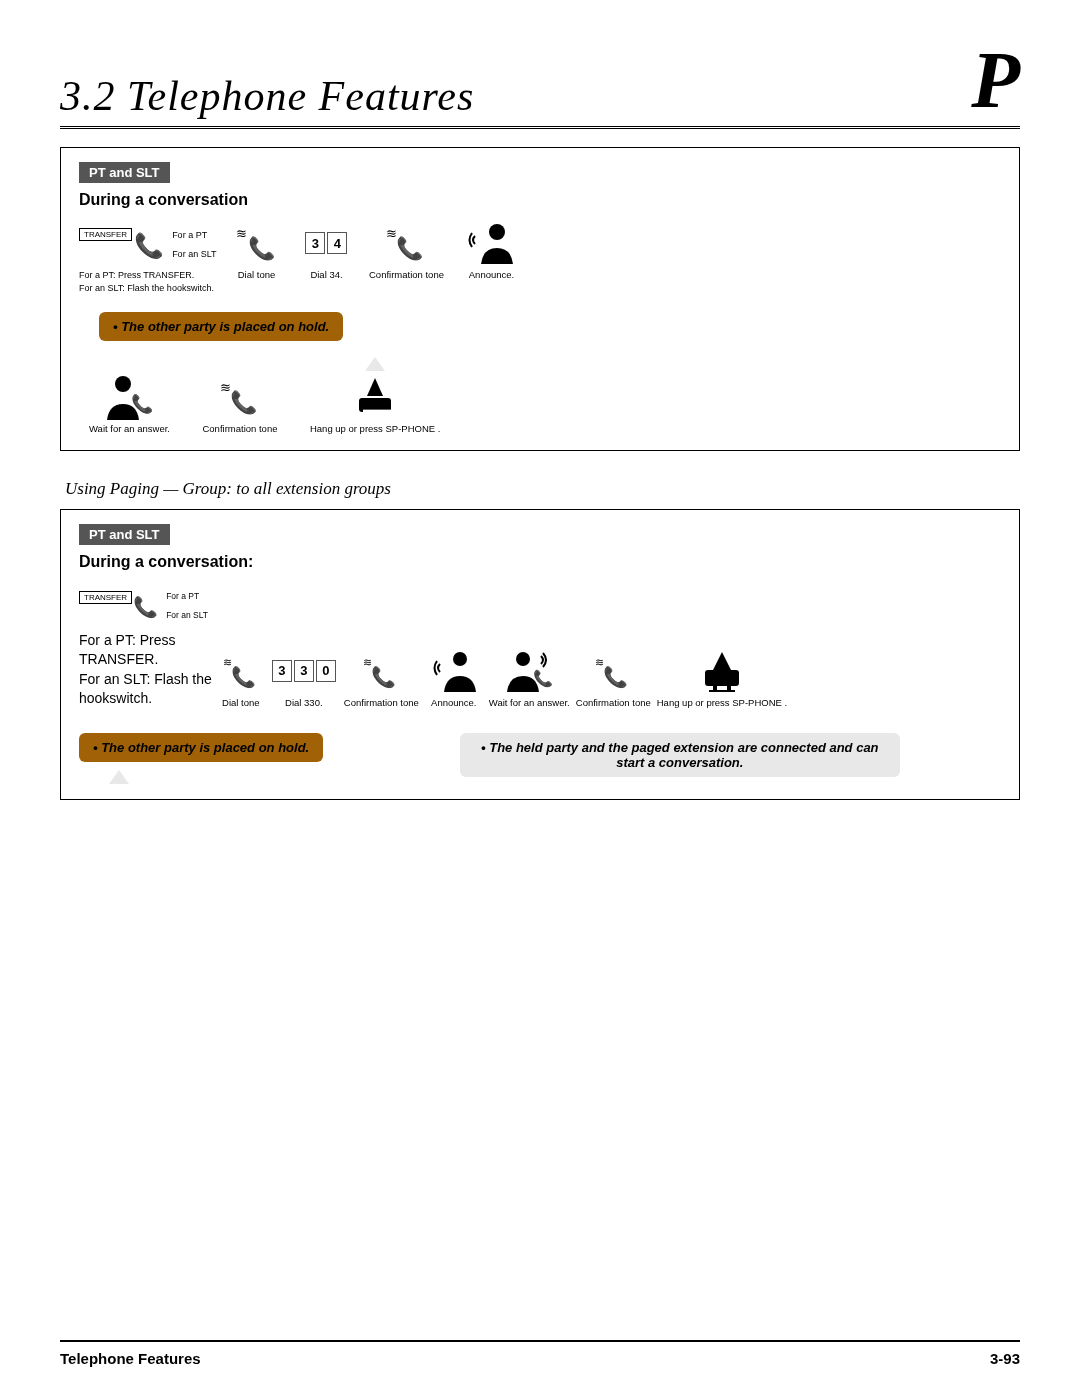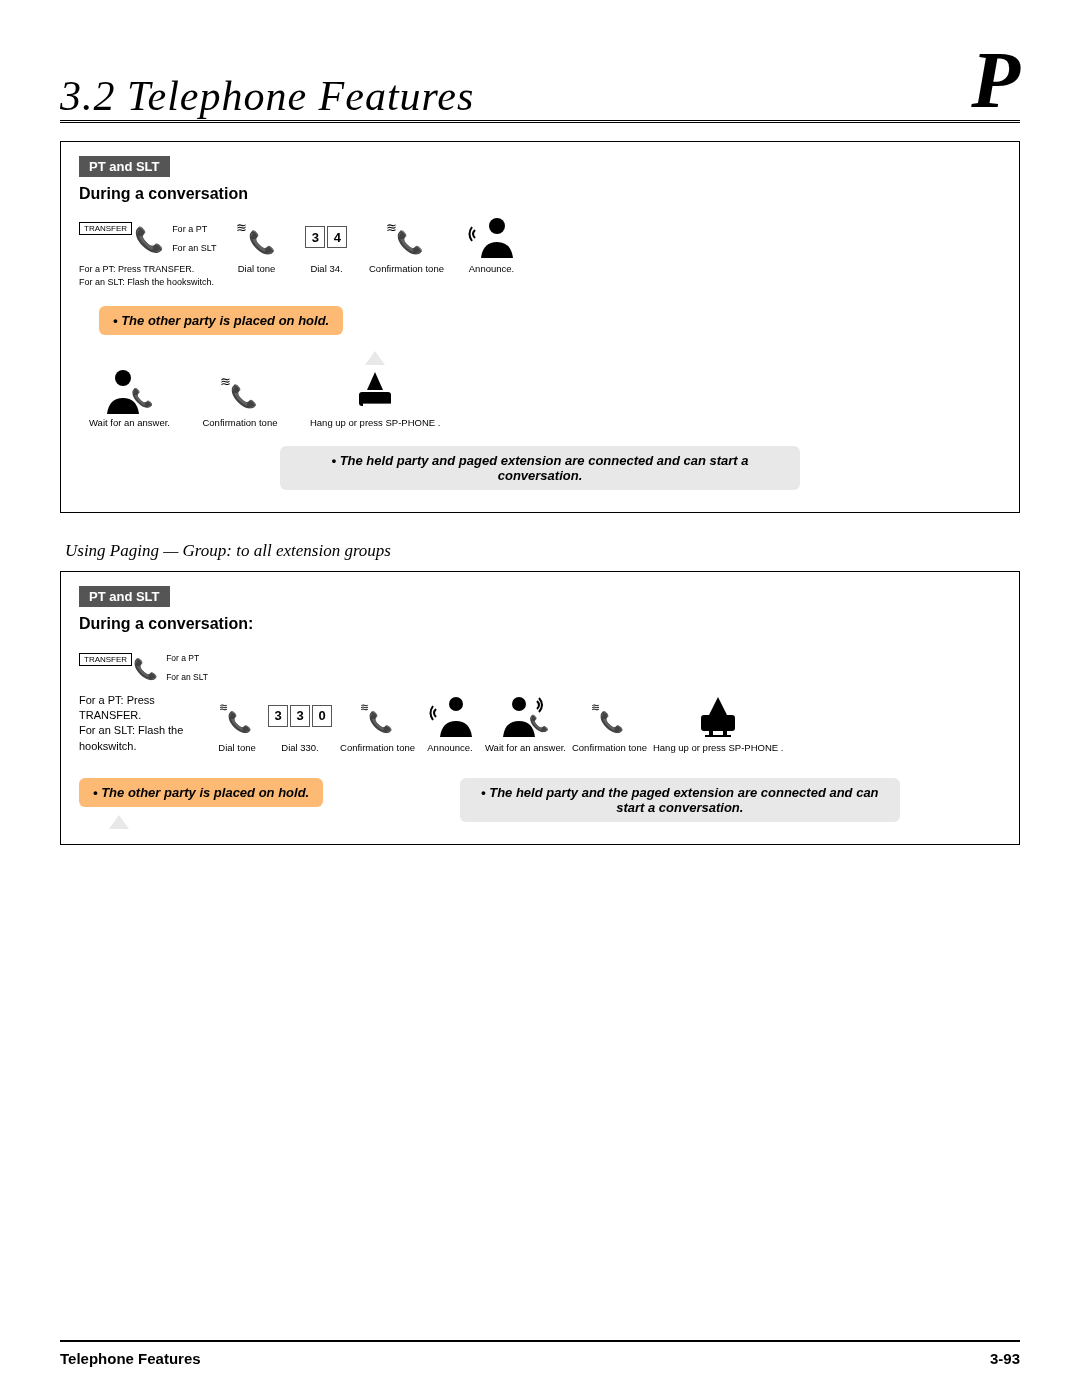--- a/index.html
+++ b/index.html
@@ -19,20 +19,21 @@
       padding: 40px 60px 60px 60px;
       position: relative;
     }
 
     
     .page-header {
       display: flex;
       align-items: flex-end;
       justify-content: space-between;
       border-bottom: 3px double #000;
+      padding-bottom: 6px;
       margin-bottom: 18px;
     }
     .header-title {
       font-size: 42px;
       font-style: italic;
       font-weight: normal;
       letter-spacing: 1px;
     }
     .header-letter {
       font-size: 80px;
@@ -95,21 +96,21 @@
       display: flex;
       align-items: center;
       justify-content: center;
       font-size: 13px;
       font-weight: bold;
       font-family: Arial, sans-serif;
     }
 
     
     .note-box {
-      background: #fdba74;
+      background: #a16207;
       border-radius: 6px;
       padding: 7px 14px;
       font-size: 13px;
       font-weight: bold;
       font-style: italic;
       font-family: Arial, sans-serif;
       display: inline-block;
       margin: 8px 0 8px 0;
     }
     .note-box::before {
@@ -357,26 +358,20 @@
             <text x="14" y="35" font-size="11" fill="#fff" font-family="Arial">▬▬▬</text>
             <polygon points="26,0 18,18 34,18" fill="#000"></polygon>
           </svg>
         </div>
         <div class="step-label">Hang up or press  SP-PHONE .</div>
       </div>
 
     </div>
 
     
-    <div class="bottom-note-row">
-      <div class="note-box-right" style="max-width: 520px;">
-        <span>The held party and paged extension are connected
-and can start a conversation.</span>
-      </div>
-    </div>
 
   </div>
 
   <div class="section-divider"></div>
   <div class="section-heading">Using Paging — Group: to all extension groups</div>
 
   <div class="diagram-box">
     <div class="pt-slt-badge">PT and SLT</div>
     <div class="during-label">During a conversation:</div>
 
@@ -391,21 +386,21 @@
               <svg width="28" height="28" viewBox="0 0 28 28">
                 <text x="1" y="22" font-size="20">📞</text>
               </svg>
               <div class="for-pt-slt" style="font-size:8.5px;">
                 <span>For a PT</span>
                 <span>For an SLT</span>
               </div>
             </div>
           </div>
         </div>
-        <div class="step-desc" style="font-size:11px;">For a PT: Press<br>TRANSFER.<br>For an SLT: Flash the<br>hookswitch.</div>
+        <div class="step-desc" style="font-size:14px;">For a PT: Press<br>TRANSFER.<br>For an SLT: Flash the<br>hookswitch.</div>
       </div>
 
       <div class="col-flex" style="min-width:46px;">
         <div class="step-icon-area">
           <svg width="36" height="44" viewBox="0 0 36 44">
             <text x="0" y="16" font-size="11" fill="#000">≋</text>
             <text x="8" y="34" font-size="20">📞</text>
           </svg>
         </div>
         <div class="step-label">Dial tone</div>

